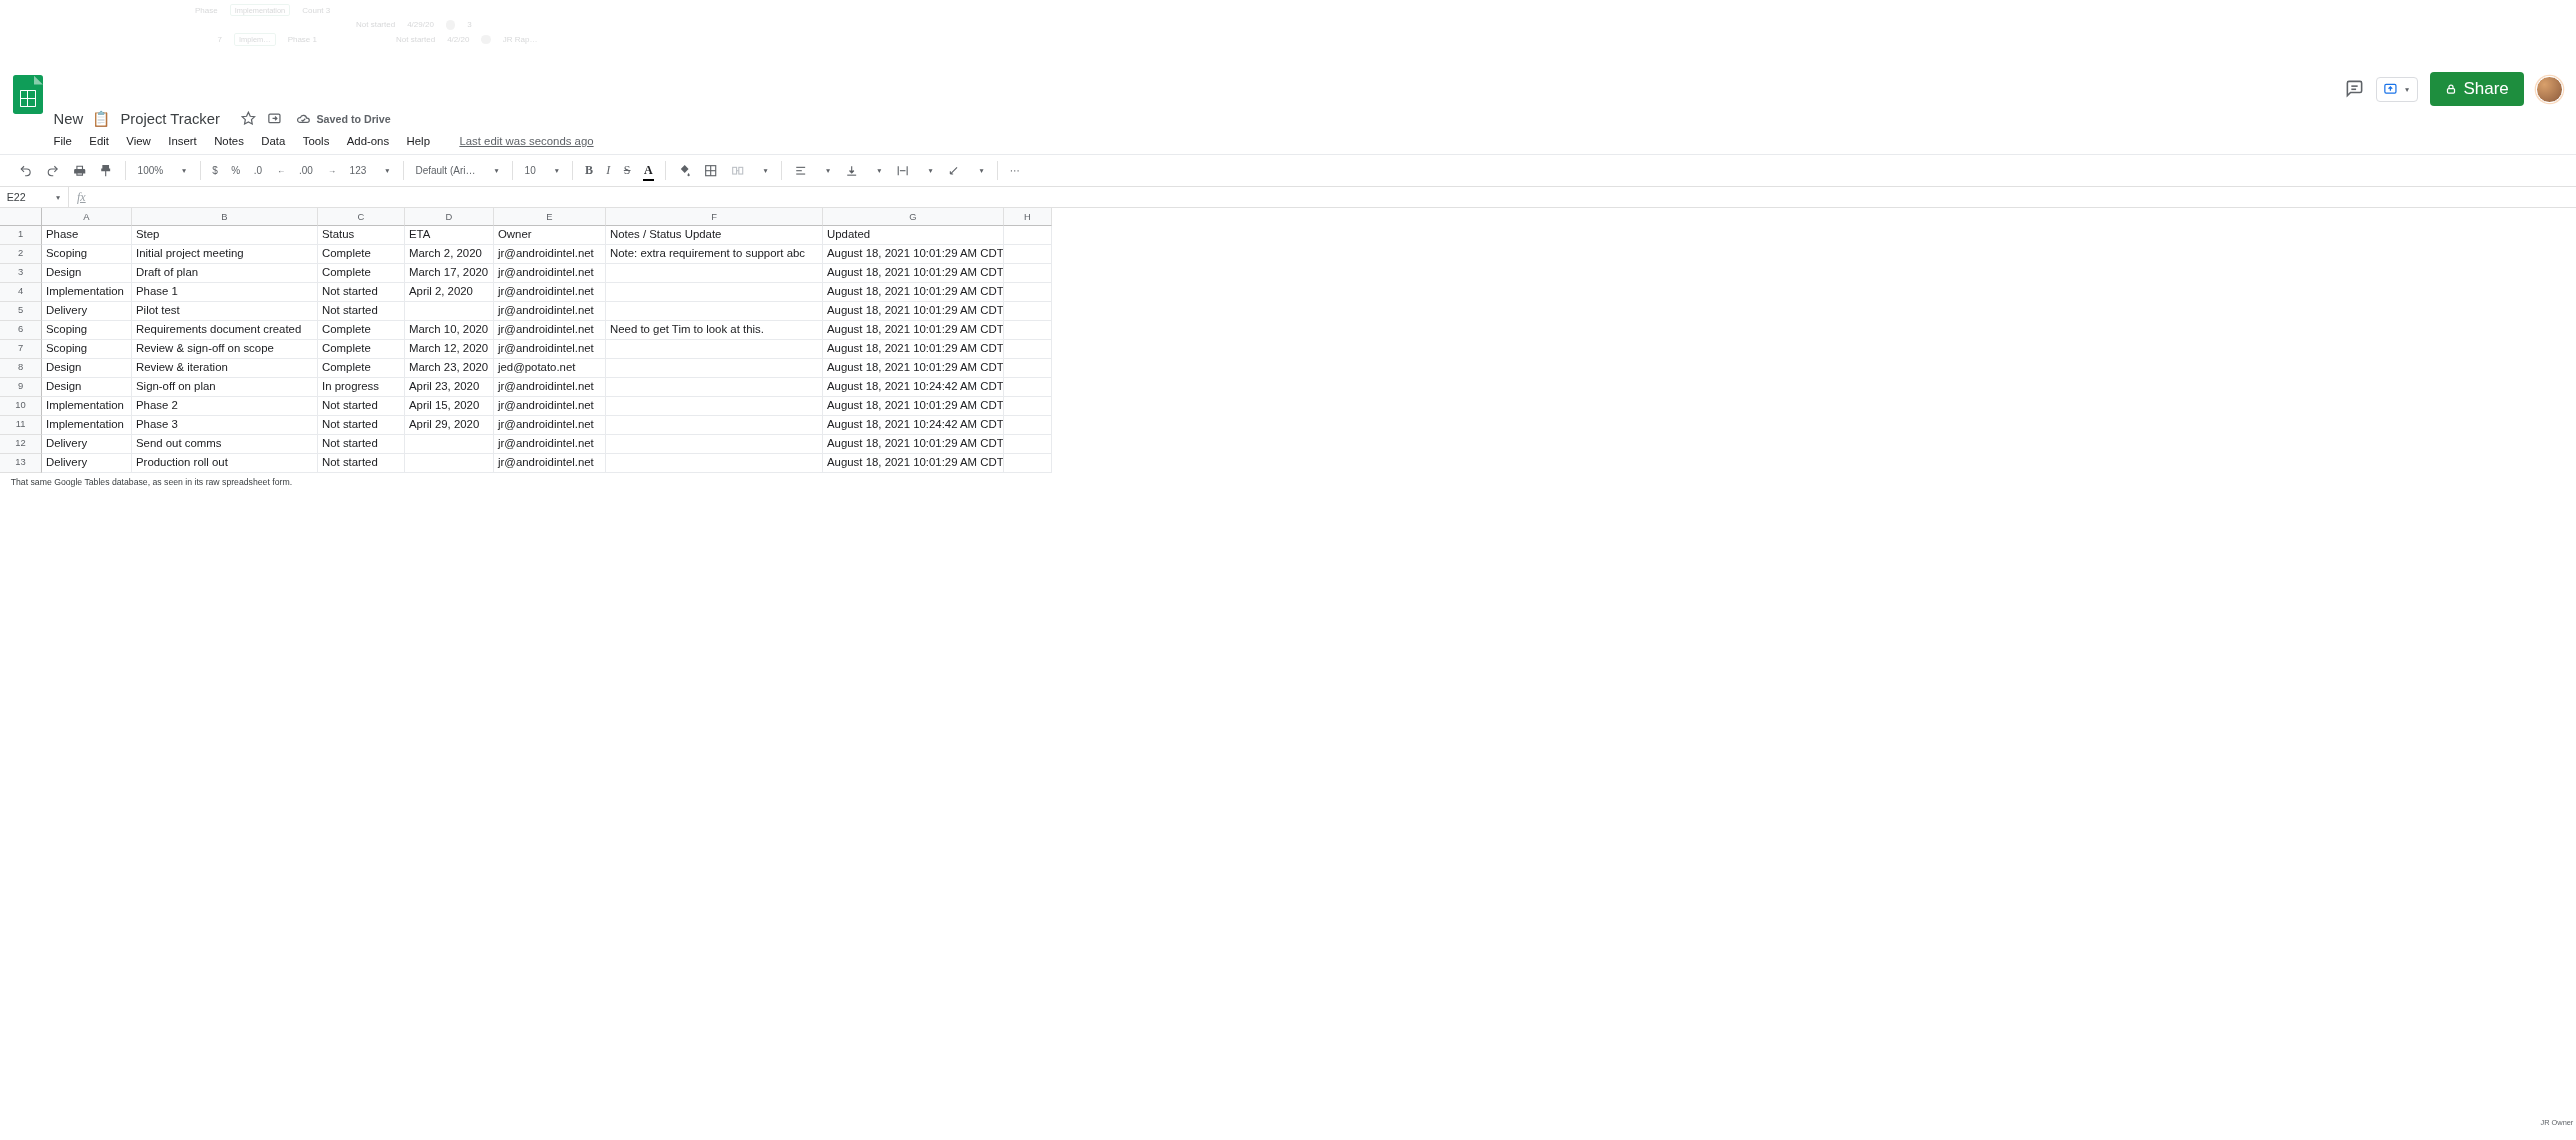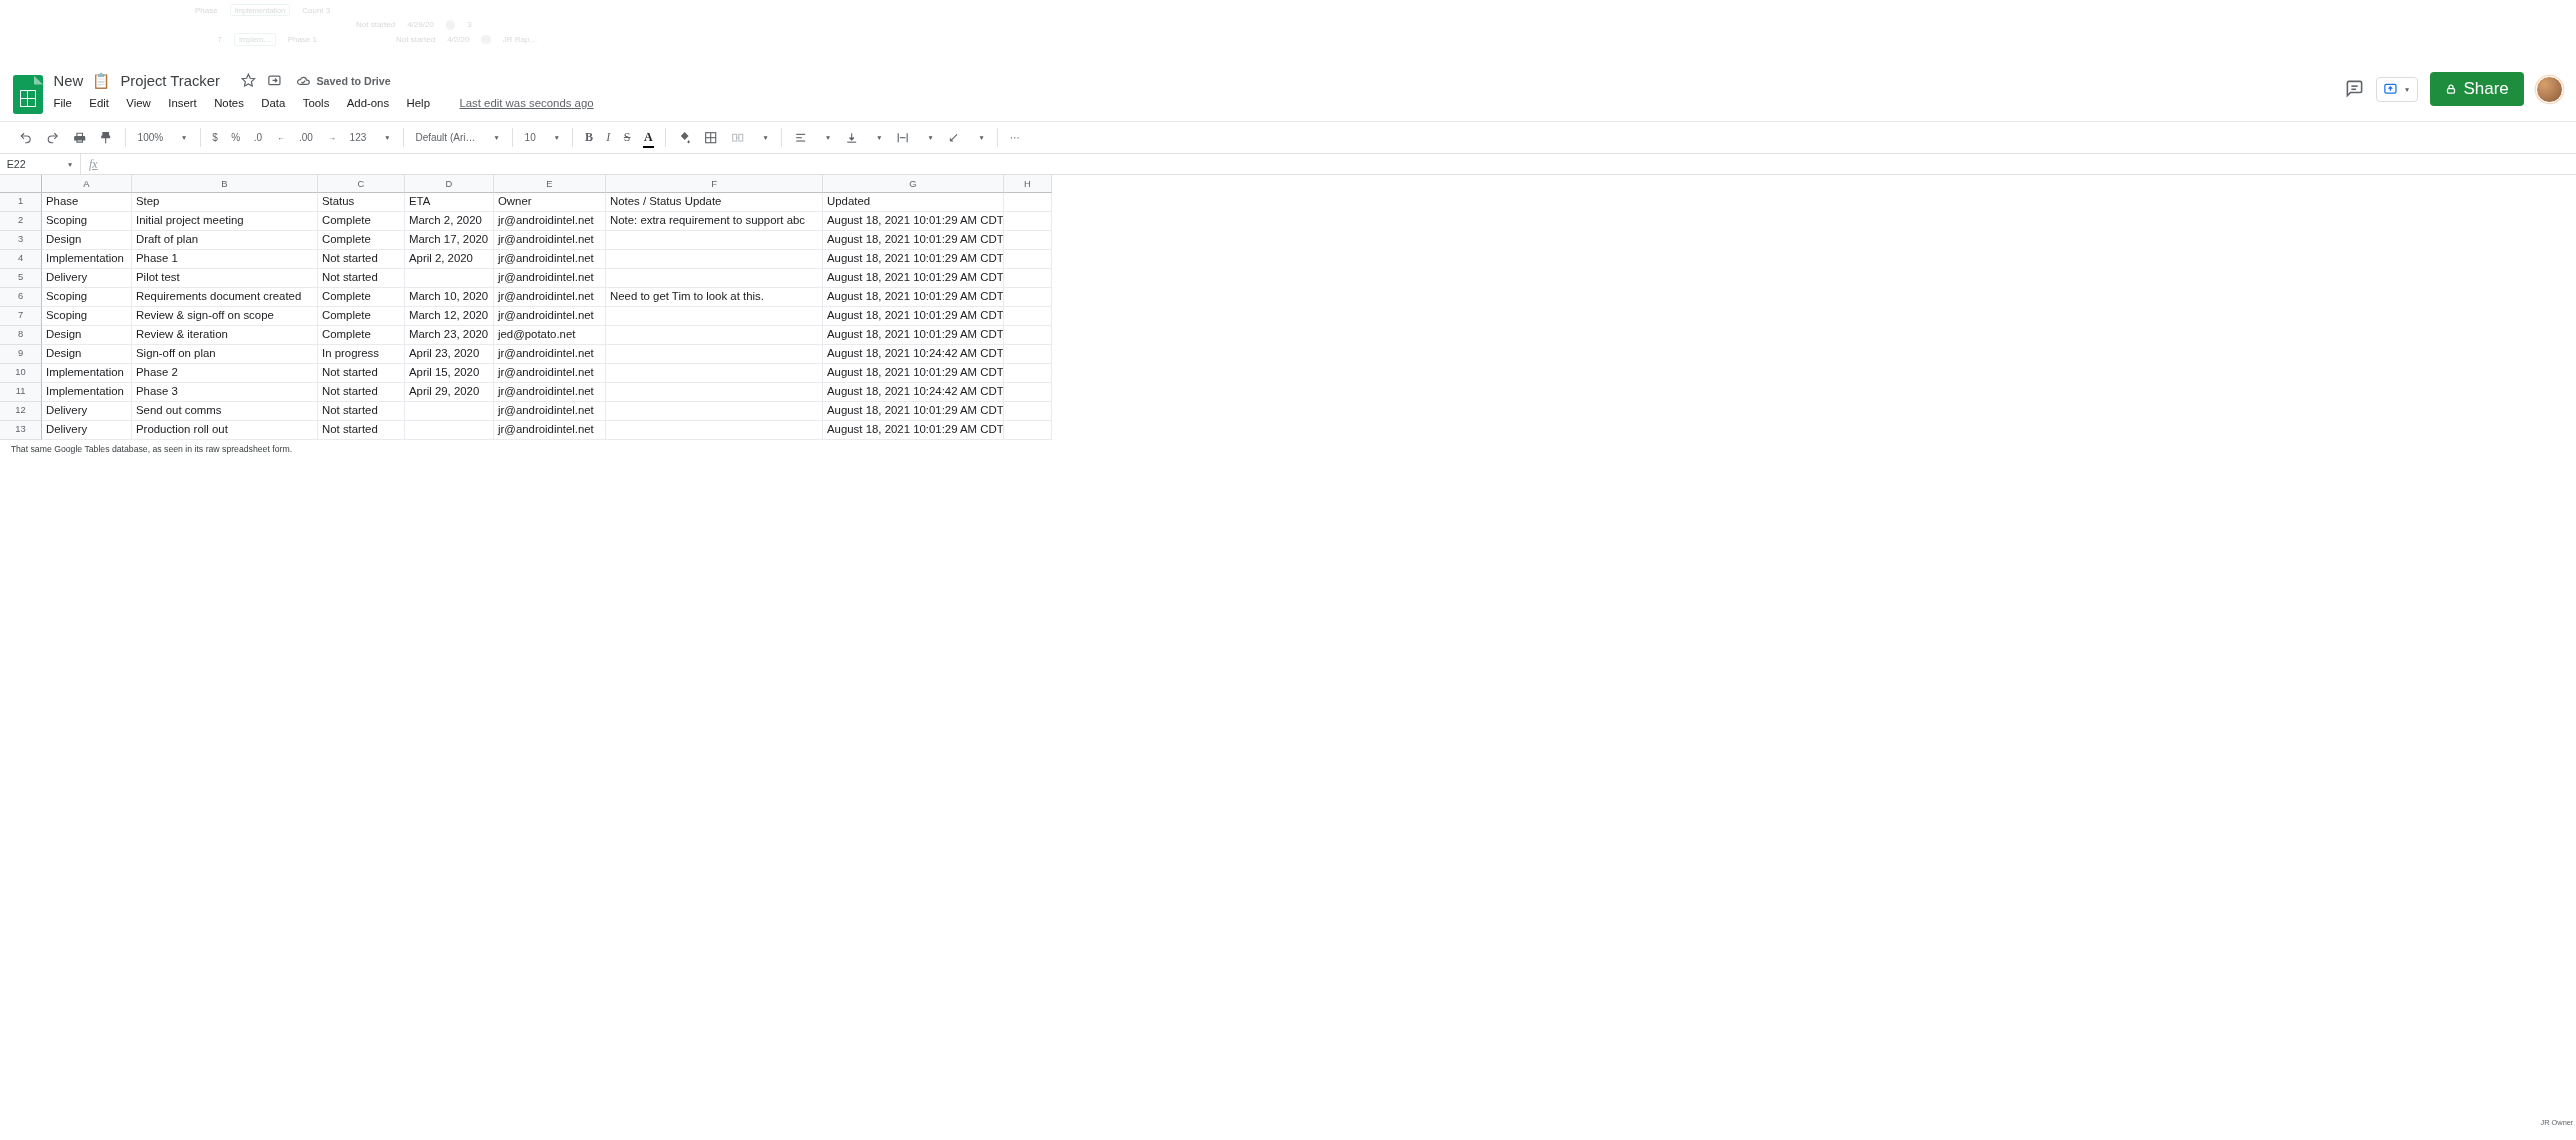--- a/index.html
+++ b/index.html
@@ -9,21 +9,21 @@
   .faded-top { opacity: 0.25; font-size: 8px; color: #5f6368; padding: 2.7px 0 20px 195px; }
   .faded-top .row { display: flex; align-items: center; gap: 12px; height: 14.8px; }
   .chip { border: 0.7px solid #b8d8c8; color: #5f6368; padding: 0.7px 4px; font-size: 7.4px; border-radius: 2px; }
   .dot { width: 9.4px; height: 9.4px; border-radius: 50%; background: #ccc; display: inline-block; }
 
   
   .doc-header { display: flex; align-items: flex-start; padding: 5.4px 13.4px 0 13.4px; gap: 10.7px; }
   .sheets-logo { width: 29.5px; height: 39px; background: #0f9d58; border-radius: 2.7px; position: relative; flex-shrink: 0; margin-top: 2.7px; }
   .sheets-logo::before { content: ""; position: absolute; top: 0; right: 0; width: 9.4px; height: 9.4px; background: #87ceac; clip-path: polygon(0 0, 100% 100%, 0 100%); }
   .sheets-logo::after { content: ""; position: absolute; left: 6.7px; right: 6.7px; top: 14.8px; bottom: 6.7px; border: 1.3px solid #fff; border-radius: 0.7px; background: linear-gradient(#fff,#fff) center/1.3px 100% no-repeat, linear-gradient(#fff,#fff) center/100% 1.3px no-repeat; }
-  .doc-meta { flex: 1; }
+  .doc-meta { flex: 1; margin-top: 38px; }
   .title-row { display: flex; align-items: center; gap: 9.4px; font-size: 14.8px; color: #3c4043; }
   .title-row .doc-icon { font-size: 14.8px; }
   .title-actions svg, .title-actions .ic { color: #5f6368; }
   .saved { display: inline-flex; align-items: center; gap: 5.4px; font-size: 10.7px; color: #5f6368; margin-left: 4px; }
   .menubar { display: flex; gap: 17.4px; font-size: 11.4px; color: #202124; margin-top: 6.7px; }
   .menubar .last-edit { color: #5f6368; text-decoration: underline; }
   .header-right { display: flex; align-items: center; gap: 12px; }
   .present-btn { display: inline-flex; align-items: center; border: 0.7px solid #dadce0; border-radius: 4px; padding: 4px 6.7px; gap: 2.7px; color: #1a73e8; }
   .share-btn { background: #1e8e3e; color: #fff; border-radius: 4px; padding: 6.7px 14.8px; font-size: 17px; font-weight: 500; display: inline-flex; align-items: center; gap: 6.7px; }
   .avatar { width: 27px; height: 27px; border-radius: 50%; background: radial-gradient(circle at 30% 30%, #d9a06b, #8b5a3c); border: 1.3px solid #fff; box-shadow: 0 0 0 1.3px #e8710a44; }
@@ -35,21 +35,21 @@
   .tb { padding: 4px 5.4px; display: inline-flex; align-items: center; gap: 15px; border-radius: 2px; cursor: pointer; }
   .tb svg { width: 13.4px; height: 13.4px; }
   .sep { width: 0.7px; height: 19px; background: #e0e0e0; margin: 0 4px; }
   .fontcolor-A { position: relative; font-weight: bold; font-family: 'Times New Roman', serif; font-size: 12px; color:#202124; }
   .fontcolor-A::after { content:""; position:absolute; left:-1.3px; right:-1.3px; bottom:-3.4px; height:2.7px; background:#000; }
   .strike { text-decoration: line-through; font-family: 'Times New Roman', serif; font-size:12px; }
   .caret { font-size: 6.7px; margin-left: 2.7px; color:#5f6368; }
 
   
   .fxrow { display: flex; align-items: center; border-top: 0.7px solid #e0e0e0; border-bottom: 0.7px solid #e0e0e0; }
-  .namebox { width: 81px; padding: 4px 6.7px; font-size: 10.7px; color: #3c4043; display:flex; align-items:center; justify-content:space-between; border-right: 0.7px solid #e0e0e0; }
+  .namebox { width: 69px; padding: 4px 6.7px; font-size: 10.7px; color: #3c4043; display:flex; align-items:center; justify-content:space-between; border-right: 0.7px solid #e0e0e0; }
   .fx { padding: 2.7px 8px; font-style: italic; color: #9aa0a6; font-size: 12px; font-family: 'Times New Roman', serif; text-decoration: underline; }
   .fx-input { flex:1; height: 20px; }
 
   
   .grid { display: grid; grid-template-columns: 42px 90px 186px 87px 89px 112px 217px 181px 48px; font-size: 11.4px; color: #202124; }
   .colhead, .rowhead { background: #f8f9fa; color: #5f6368; text-align: center; font-size: 9.4px; border-right: 0.7px solid #e0e0e0; border-bottom: 0.7px solid #e0e0e0; padding: 2.7px 0; }
   .corner { background: #f8f9fa; border-right: 0.7px solid #c0c0c0; border-bottom: 0.7px solid #c0c0c0; }
   .cell { border-right: 0.7px solid #e8eaed; border-bottom: 0.7px solid #e8eaed; padding: 2.7px 4px; white-space: nowrap; overflow: hidden; height: 19px; line-height: 13.4px; }
   .rowhead { border-right: 0.7px solid #c0c0c0; }
   .colhead { border-bottom: 0.7px solid #c0c0c0; }

